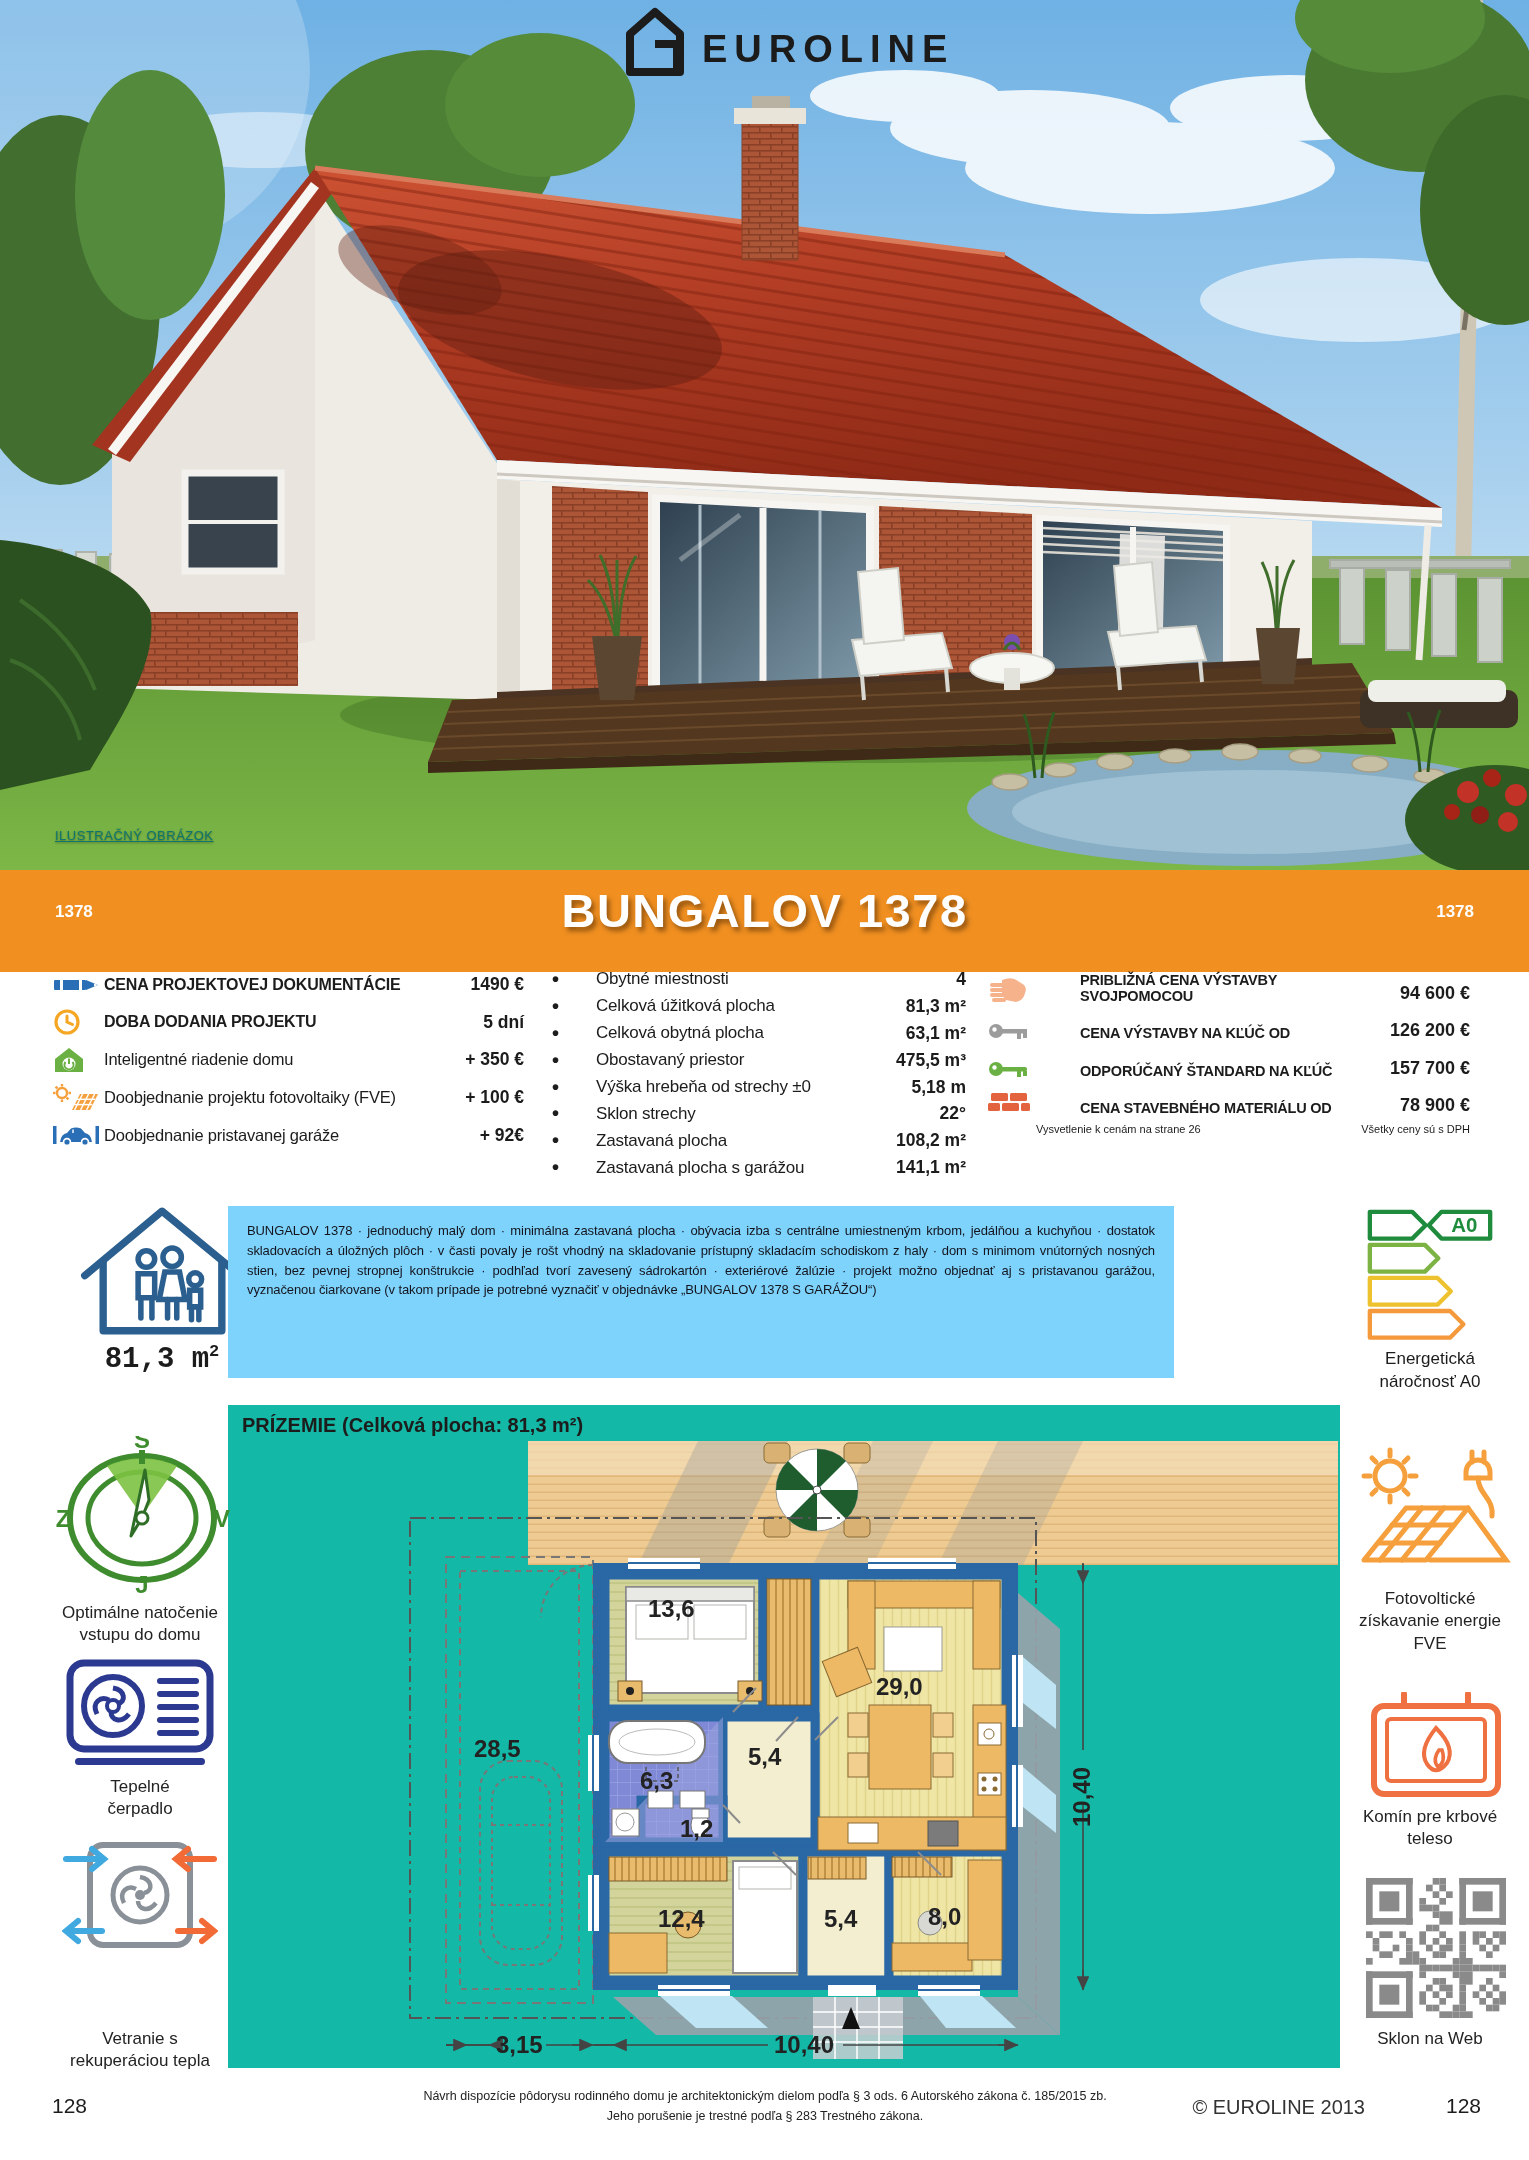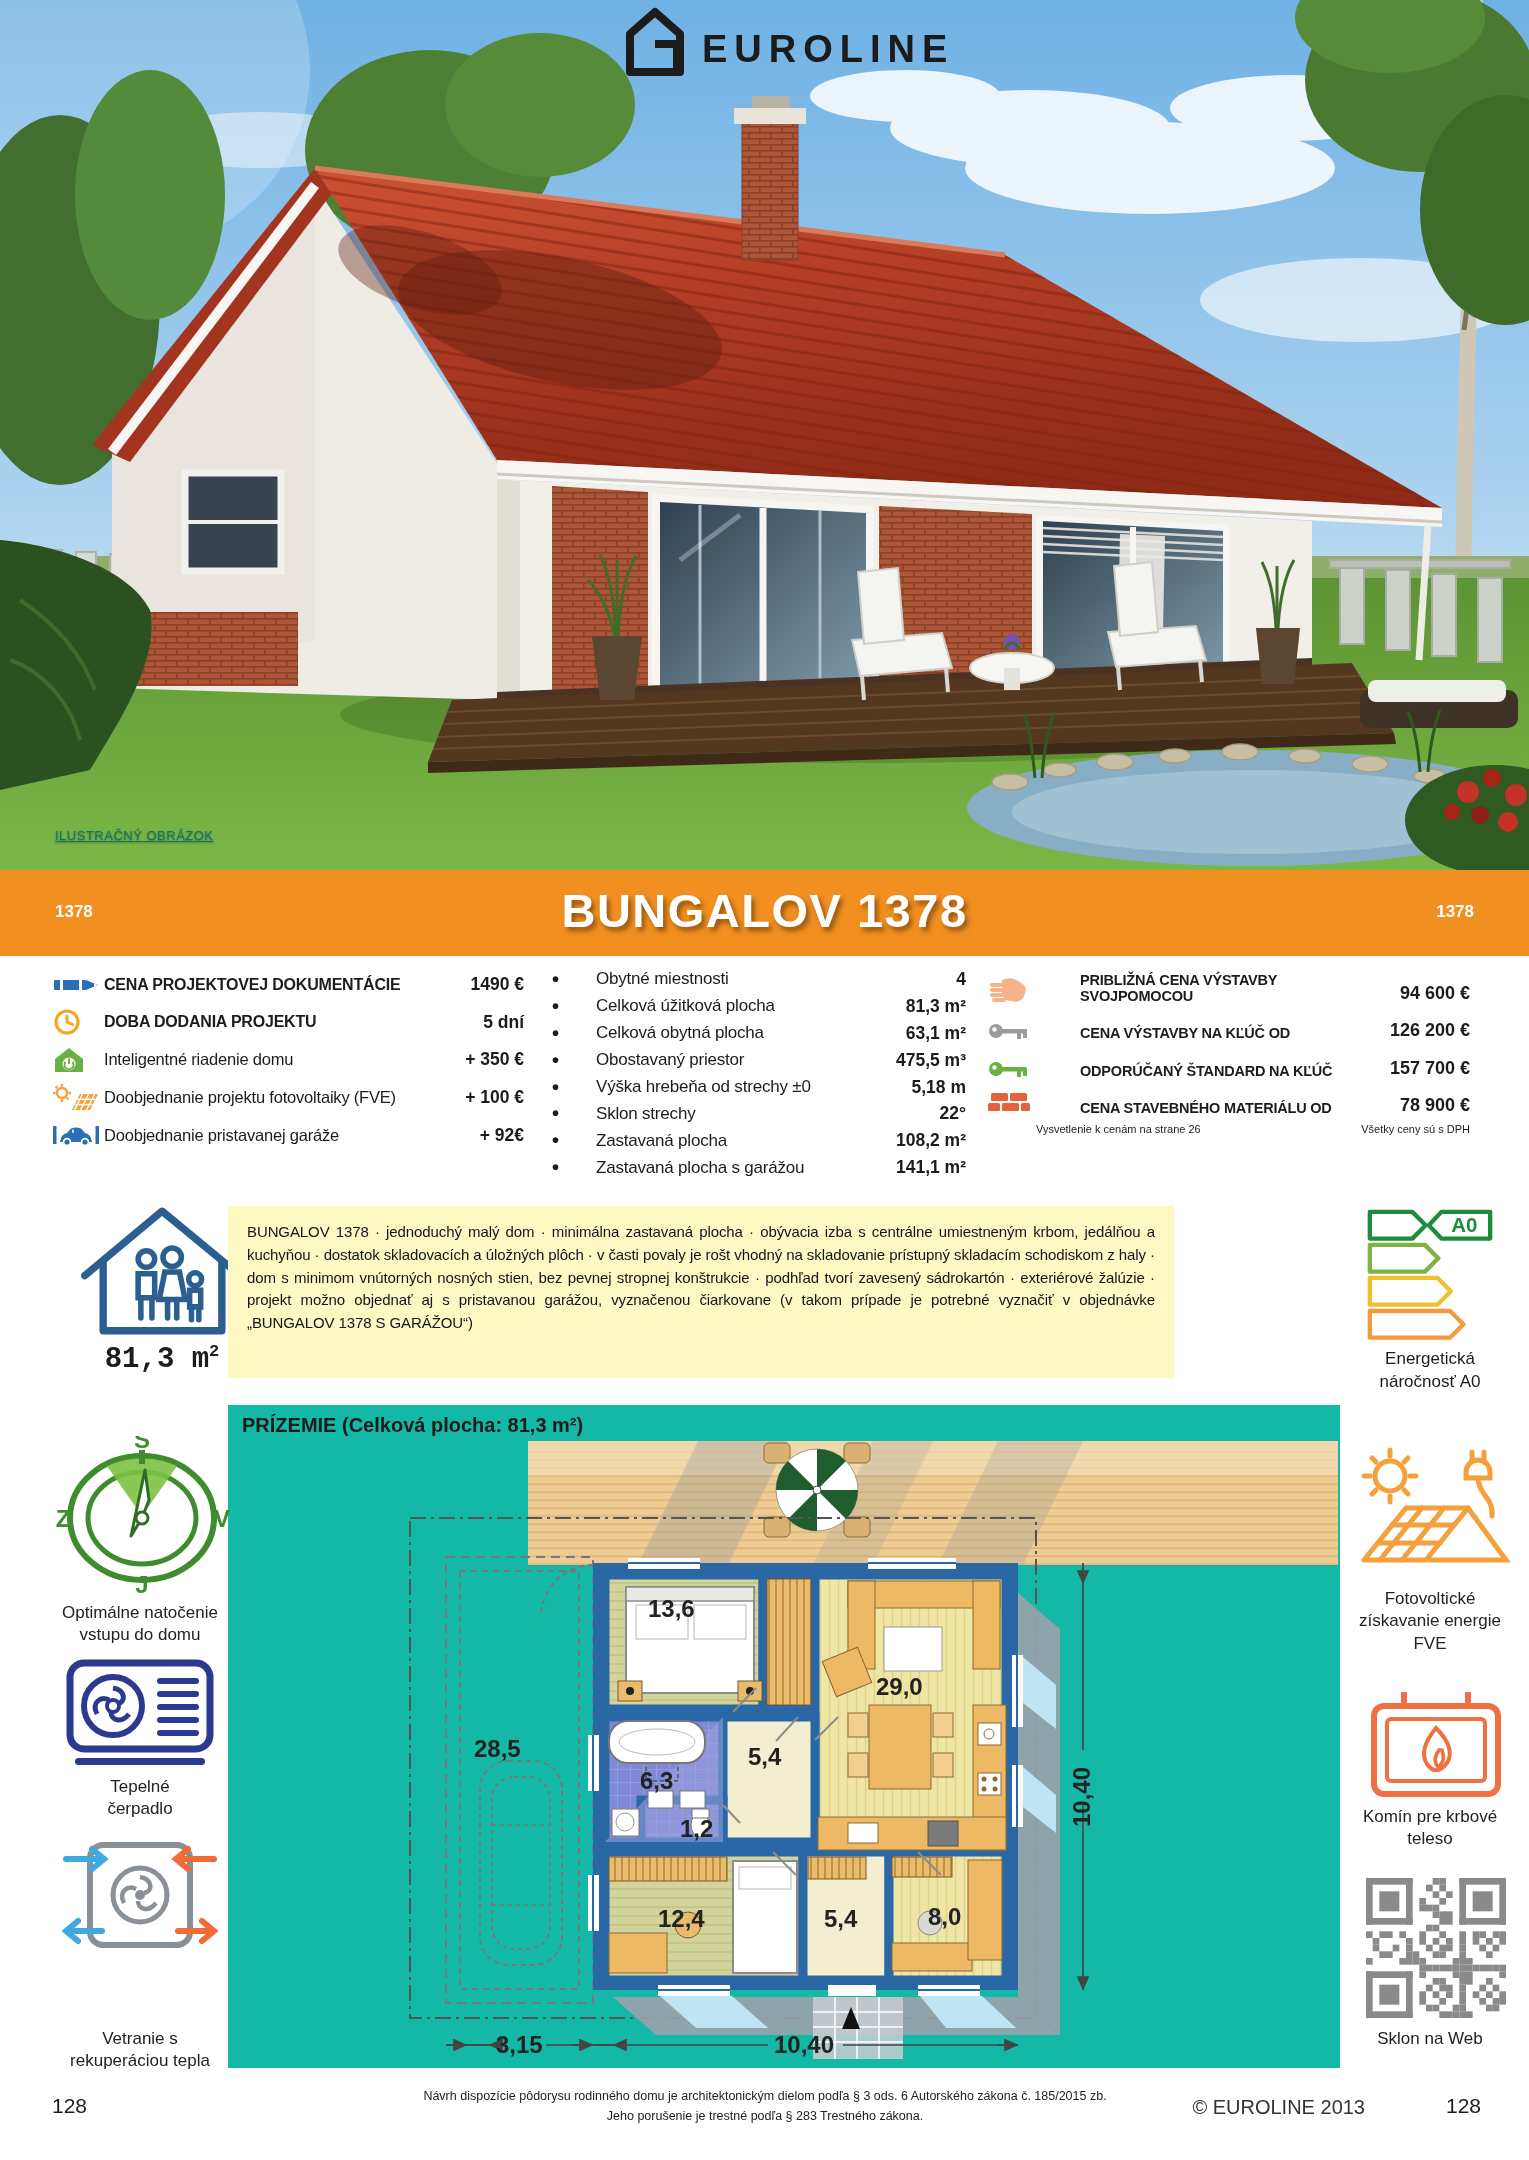--- a/index.html
+++ b/index.html
@@ -6,21 +6,21 @@
   .page{position:relative;width:1529px;height:2160px;background:#ffffff;margin:0 auto;
         font-family:"Liberation Sans",sans-serif;overflow:hidden;color:#1c1c1c;}
   svg text{font-family:"Liberation Sans",sans-serif;}
 
   
   .photo{position:absolute;left:0;top:0;width:1529px;height:1111px;}
   .photo-caption{position:absolute;left:55px;top:828px;color:#0f766e;font-size:13px;
                  font-weight:500;letter-spacing:.5px;text-shadow:0 1px 2px rgba(0,0,0,.4);text-decoration:underline;}
 
   
-  .banner{position:absolute;left:0;top:870px;width:1529px;height:86px;background:#f19021;}
+  .banner{position:absolute;left:0;top:870px;width:1529px;height:102px;background:#f19021;}
   .banner-code{position:absolute;top:32px;font-size:17px;font-weight:700;color:#fff;}
   .banner-code.left{left:55px;} .banner-code.right{right:55px;}
   .banner-title{position:absolute;left:0;top:13px;width:100%;text-align:center;font-size:47px;
                 font-weight:700;color:#fff;letter-spacing:1.5px;
                 text-shadow:3px 4px 5px rgba(70,35,0,.55);}
 
   
   .info-left{position:absolute;left:52px;top:966px;width:472px;}
   .irow{display:flex;align-items:center;height:37.6px;}
   .iico{flex:0 0 52px;display:flex;align-items:center;}
@@ -42,22 +42,22 @@
   .rlabel{flex:1;font-size:14.5px;font-weight:700;letter-spacing:-.2px;}
   .rvalue{font-size:18px;font-weight:700;white-space:nowrap;}
   .rnotes{display:flex;justify-content:space-between;margin-top:7px;padding-left:48px;
           font-size:11px;font-weight:500;}
 
   
   .desc-icon{position:absolute;left:62px;top:1202px;width:200px;text-align:center;}
   .desc-area{position:absolute;left:62px;top:1342px;width:200px;text-align:center;
              font-size:29px;font-weight:700;font-family:Liberation Mono, monospace;}
   .desc-area sup{font-size:17px;}
-  .desc-box{position:absolute;left:228px;top:1206px;width:946px;height:172px;background:#fef9c3;
-            box-sizing:border-box;padding:15px 19px;font-size:15px;line-height:1.52;
+  .desc-box{position:absolute;left:228px;top:1206px;width:946px;height:172px;background:#7dd3fc;
+            box-sizing:border-box;padding:15px 19px;font-size:13px;line-height:1.52;
             font-weight:500;color:#14141e;text-align:justify;letter-spacing:-.1px;}
   .energy-wrap{position:absolute;left:1352px;top:1204px;width:156px;text-align:center;}
   .energy-caption{position:absolute;left:1330px;top:1348px;width:200px;text-align:center;
                   font-size:17px;font-weight:500;line-height:1.35;}
 
   
   .plan-panel{position:absolute;left:228px;top:1405px;width:1112px;height:663px;background:#14b8a6;}
   .plan-header{position:absolute;left:14px;top:9px;font-size:20px;font-weight:600;z-index:2;}
   .plan-svg{position:absolute;left:0;top:0;}
 

